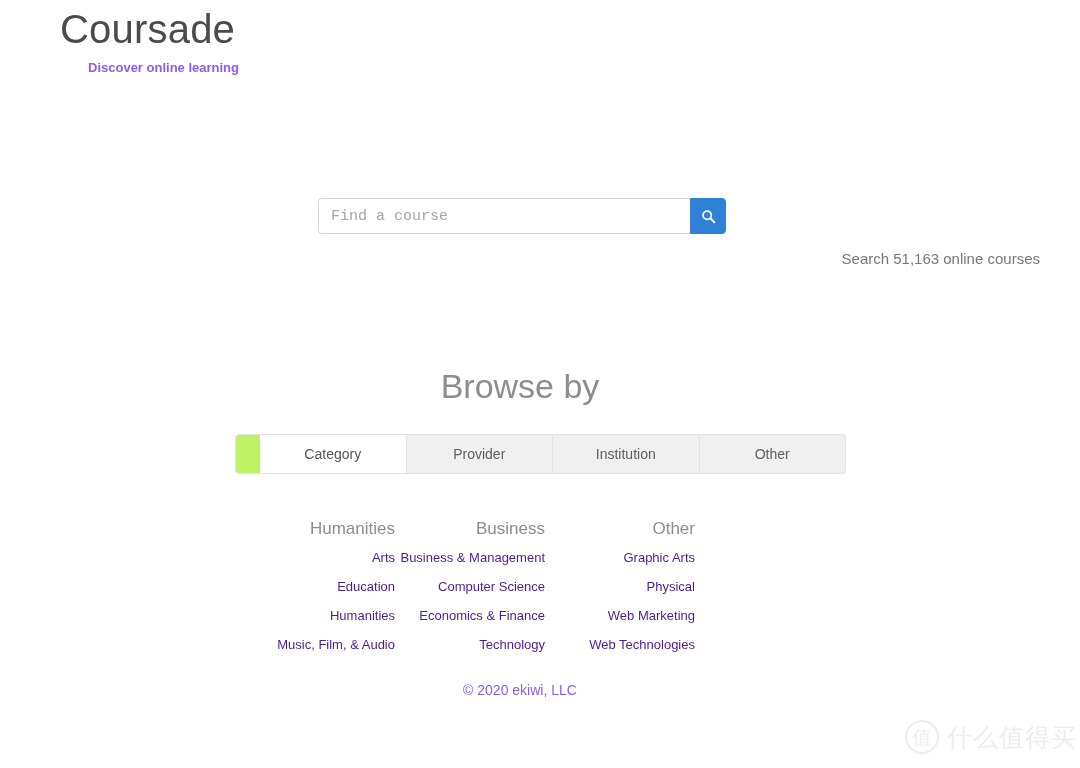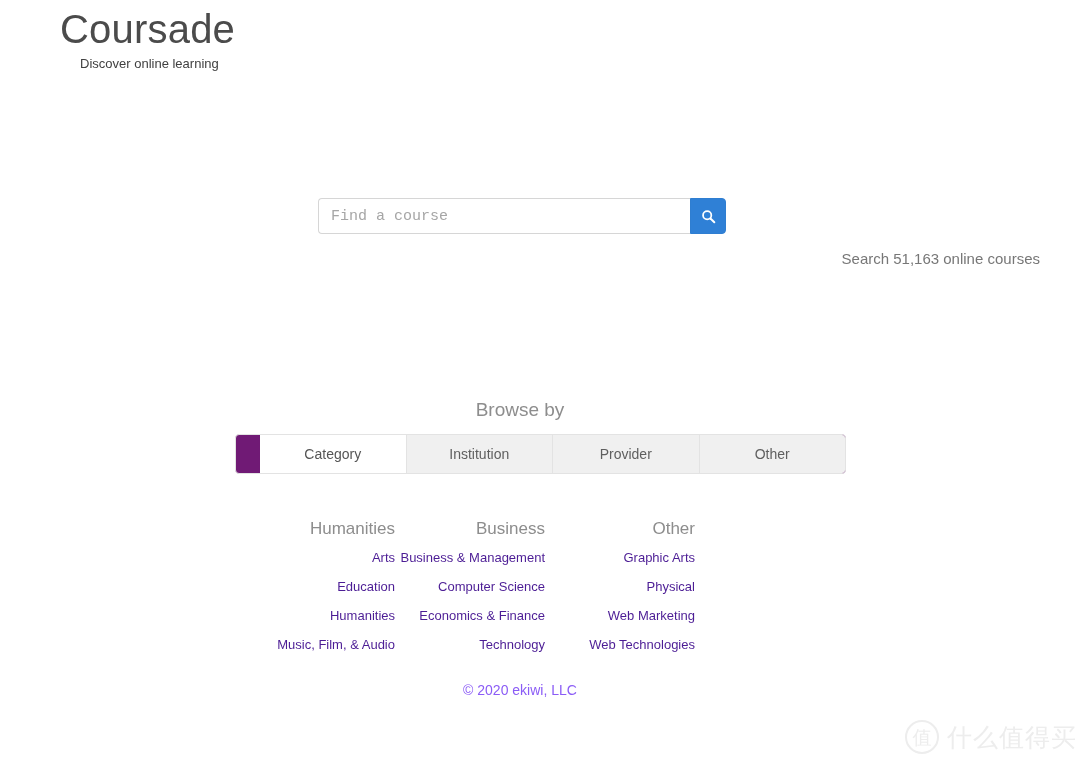--- a/index.html
+++ b/index.html
@@ -32,24 +32,24 @@
     font-size: 40px;
     font-weight: 300;
     color: #4b4b4b;
     letter-spacing: 0.2px;
     line-height: 46px;
     margin: 4px;
     white-space: nowrap;
   }
   .logo-tagline {
     font-size: 13px;
-    font-weight: 400;
-    color: #404040;
+    font-weight: 700;
+    color: #8b5cf6;
     line-height: 16px;
-    margin: 0;
+    margin: 8px;
     padding-left: 24px;
     white-space: nowrap;
   }
 
   
   .search-wrap {
     position: absolute;
     left: 318px;
     top: 198px;
     width: 408px;
@@ -91,40 +91,40 @@
     width: 1040px;
     text-align: right;
     font-size: 15px;
     color: #777;
   }
 
   
   .browse-title {
     position: absolute;
     left: 0;
-    top: 394px;
+    top: 370px;
     width: 1040px;
     text-align: center;
-    font-size: 19px;
+    font-size: 34px;
     font-weight: 300;
     color: #8d8d8d;
     line-height: 32px;
   }
 
   .tabs {
     position: absolute;
     left: 235px;
     top: 434px;
     width: 611px;
     height: 40px;
     display: flex;
     border: 1px solid #e3e3e3;
     border-radius: 4px;
     overflow: hidden;
-    background: #701a75;
+    background: #bef264;
     padding-left: 24px;
   }
   .tab {
     flex: 1 1 0;
     display: flex;
     align-items: center;
     justify-content: center;
     font-size: 14px;
     color: #5f5f5f;
     background: #f0f0f0;
@@ -231,22 +231,22 @@
       </span>
     </button>
   </div>
 
   <div class="search-count">Search 51,163 online courses</div>
 
   <div class="browse-title">Browse by</div>
 
   <div class="tabs">
     <div class="tab active">Category</div>
+    <div class="tab">Provider</div>
     <div class="tab">Institution</div>
-    <div class="tab">Provider</div>
     <div class="tab">Other</div>
   </div>
 
   <div class="columns">
 
     <div class="column">
       <div class="column-title">Humanities</div>
       <a class="column-link" href="#">Arts</a>
       <a class="column-link" href="#">Education</a>
       <a class="column-link" href="#">Humanities</a>

